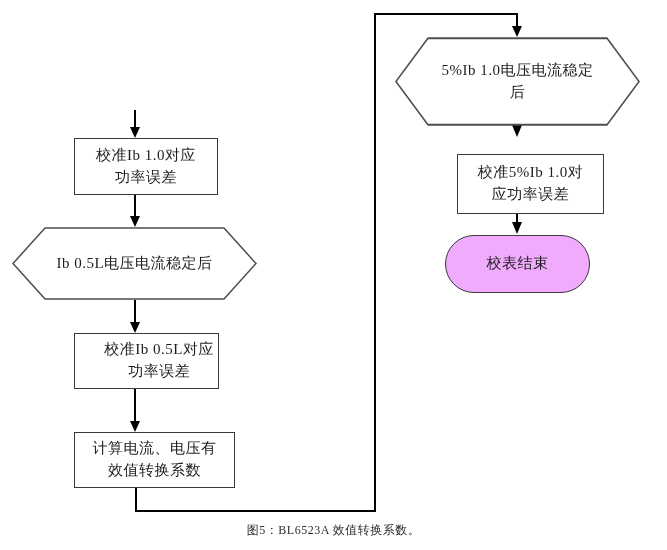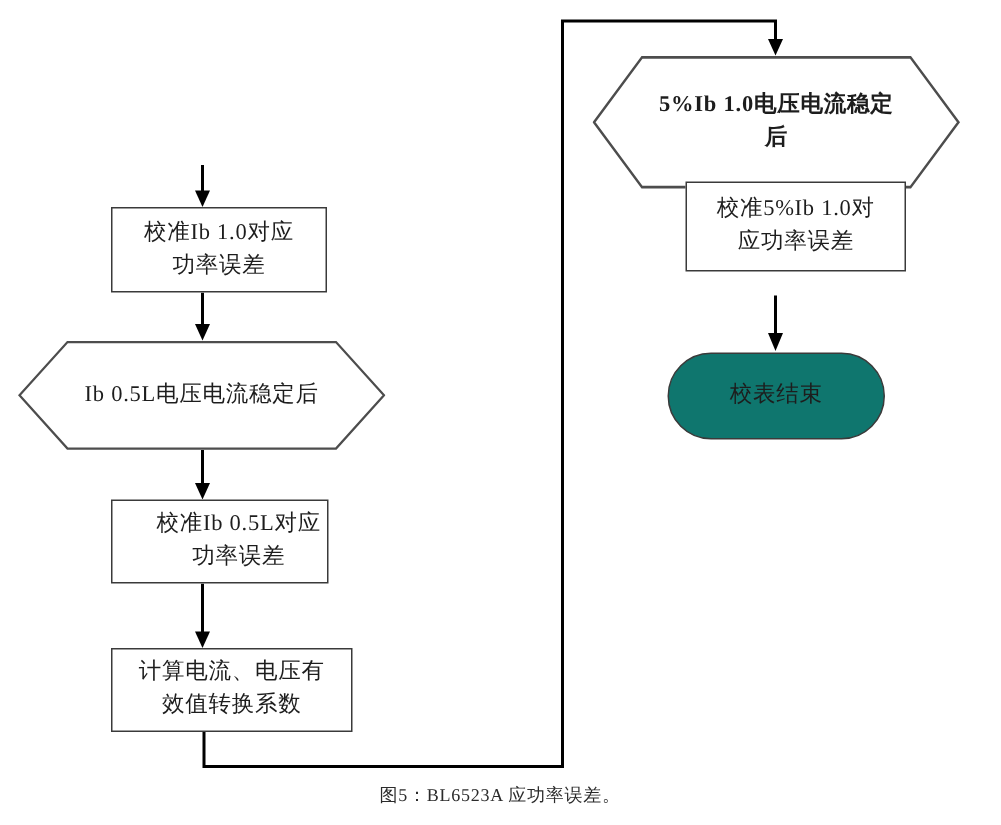--- a/index.html
+++ b/index.html
@@ -53,21 +53,21 @@
     stroke: #4d4d4d;
     stroke-width: 1.5;
   }
   .node.box {
     background: #ffffff;
     border: 1.5px solid #3a3a3a;
     box-sizing: border-box;
     margin-left: 11px;
   }
   .node.terminator {
-    background: #0f766e;
+    background: #f0abfc;
     border: 1.5px solid #3a3a3a;
     border-radius: 29px;
     box-sizing: border-box;
   }
   .caption {
     position: absolute;
     left: 0;
     right: 0;
     top: 522px;
     z-index: 2;
@@ -132,32 +132,32 @@
   <div class="node box" style="left:63px; top:333px; width:145px; height:56px;justify-content:flex-end;">
     <div class="label">校准Ib 0.5L对应
 功率误差</div>
   </div>
 
   <div class="node box" style="left:63px; top:432px; width:161px; height:56px;">
     <div class="label">计算电流、电压有
 效值转换系数</div>
   </div>
 
-  <div class="node hex" style="left:395px; top:37px; width:245px; height:89px;font-weight:bold;">
+  <div class="node hex" style="left:395px; top:37px; width:245px; height:89px;">
     <svg class="shape" viewBox="0 0 245 73" preserveAspectRatio="none">
       <polygon points="33,1 212,1 244,36.5 212,72 33,72 1,36.5"></polygon>
     </svg>
     <div class="label">5%Ib 1.0电压电流稳定
 后</div>
   </div>
 
-  <div class="node box" style="left:446px; top:121px; width:147px; height:60px;">
+  <div class="node box" style="left:446px; top:154px; width:147px; height:60px;">
     <div class="label">校准5%Ib 1.0对
 应功率误差</div>
   </div>
 
   <div class="node terminator" style="left:445px; top:235px; width:145px; height:58px;">
     <div class="label">校表结束</div>
   </div>
 
-  <div class="caption">图5：BL6523A 应功率误差。</div>
+  <div class="caption">图5：BL6523A 效值转换系数。</div>
 
 </div>
 
 </body></html>

